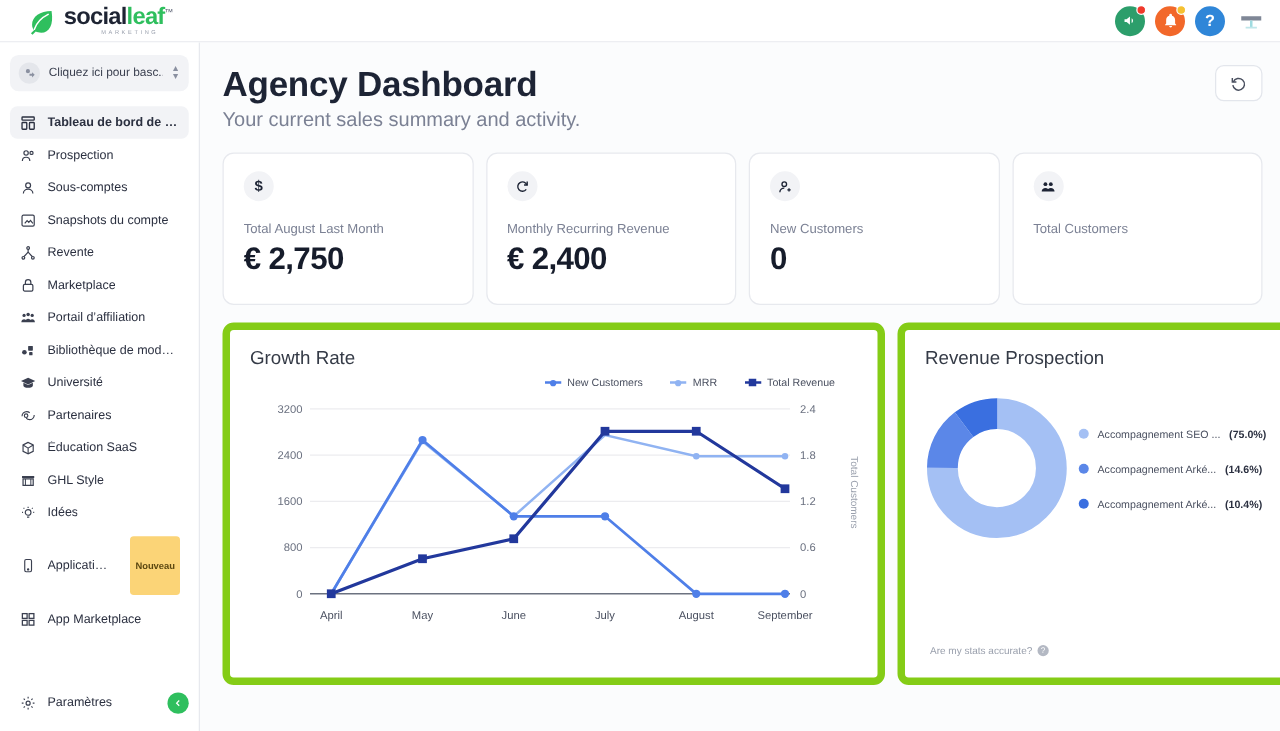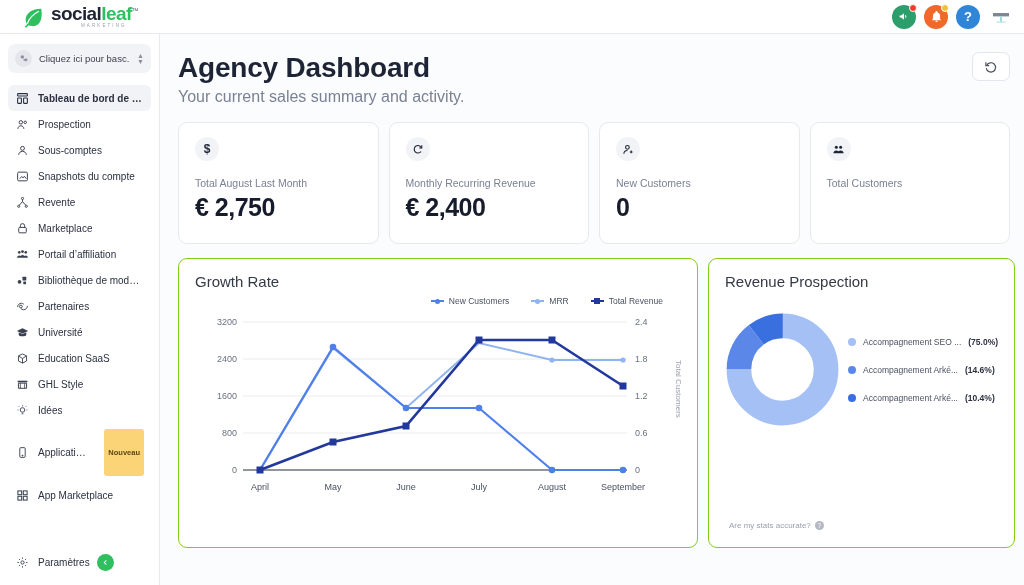--- a/index.html
+++ b/index.html
@@ -71,21 +71,21 @@
   }
   .navitem.active { background: #f2f3f6; font-weight: 600; }
   .navicon { width: 14px; height: 14px; flex: 0 0 14px; display: flex; align-items: center; justify-content: center; color: #3b4050; }
   .navlabel { overflow: hidden; text-overflow: ellipsis; }
   .badge-new {
     background: #fbd477; color: #5b4710; font-size: 7.5px; font-weight: bold;
     border-radius: 3px; padding: 19px 4px; margin-left: 4px;
   }
   .sidebar-foot {
     margin-top: auto; padding: 0 0 10px 0;
-    display: flex; align-items: center; 
+    display: flex; align-items: center; justify-content: space-between;
   }
   .collapse-btn {
     width: 17px; height: 17px; border-radius: 50%; background: #2fbf5e;
     display: flex; align-items: center; justify-content: center;
     color: #fff; font-size: 8px;
   }
 
   
   .main { flex: 1; background: #fbfcfd; padding: 18px 14px 0 18px; overflow: hidden; }
   .page-head { display: flex; align-items: flex-start; justify-content: space-between; }
@@ -106,21 +106,21 @@
     width: 24px; height: 24px; border-radius: 50%; background: #f2f3f6;
     display: flex; align-items: center; justify-content: center;
     color: #1d2435; font-size: 12px; font-weight: bold;
   }
   .kpi-label { font-size: 10.5px; color: #7b8194; margin-top: 16px; }
   .kpi-value { font-size: 25px; font-weight: bold; color: #161c2b; margin-top: 4px; letter-spacing: -0.5px; }
 
   
   .chart-row { display: flex; gap: 10px; margin-top: 14px; }
   .chart-card {
-    background: #fff; border: 1px solid #84cc16; border-radius: 9px;
+    background: #fff; border: 6px solid #84cc16; border-radius: 9px;
     padding: 14px 16px; height: 290px; position: relative;
   }
   .card-growth { flex: 0 0 518px; }
   .card-dist { flex: 1; }
   .chart-title { font-size: 15px; color: #343a46; }
 
   .legend-row { display: flex; gap: 22px; justify-content: flex-end; margin-top: 6px; padding-right: 18px; }
   .legend-item { display: flex; align-items: center; gap: 5px; font-size: 8.5px; color: #4a5060; }
   .lg-mark { width: 13px; height: 7px; position: relative; display: flex; align-items: center; justify-content: center; }
   .lg-line { position: absolute; left: 0; right: 0; height: 2px; }
@@ -295,36 +295,36 @@
               <circle cx="6.5" cy="14.5" r="3.4"></circle>
                 <rect x="12" y="5" width="7" height="7" rx="1"></rect>
                 <rect x="13.5" y="14" width="5" height="5" rx="1"></rect>
             </svg>
           </span>
           <span class="navlabel">Bibliothèque de modèles</span>
         </div>
 
         <div class="navitem">
           <span class="navicon">
+            <svg width="13" height="13" viewBox="0 0 24 24" fill="#3b4050">
+              <path d="M12 4 1.5 9 12 14l10.5-5L12 4z"></path>
+                <path d="M5 11.5V16c0 1.7 3.1 3 7 3s7-1.3 7-3v-4.5l-7 3.3-7-3.3z"></path>
+            </svg>
+          </span>
+          <span class="navlabel">Université</span>
+        </div>
+
+        <div class="navitem">
+          <span class="navicon">
             <svg width="13" height="13" viewBox="0 0 24 24" fill="none" stroke="#3b4050" stroke-width="1.7">
               <path d="M3 13c0-4 3-7 7-7 2 0 3.3.8 4.3 1.8M21 11c0 4-3 7-7 7-2.2 0-3.8-1-4.8-2.2"></path>
                 <circle cx="9" cy="12" r="2.6"></circle>
             </svg>
           </span>
           <span class="navlabel">Partenaires</span>
-        </div>
-
-        <div class="navitem">
-          <span class="navicon">
-            <svg width="13" height="13" viewBox="0 0 24 24" fill="#3b4050">
-              <path d="M12 4 1.5 9 12 14l10.5-5L12 4z"></path>
-                <path d="M5 11.5V16c0 1.7 3.1 3 7 3s7-1.3 7-3v-4.5l-7 3.3-7-3.3z"></path>
-            </svg>
-          </span>
-          <span class="navlabel">Université</span>
         </div>
 
         <div class="navitem">
           <span class="navicon">
             <svg width="13" height="13" viewBox="0 0 24 24" fill="none" stroke="#3b4050" stroke-width="1.7">
               <path d="M12 3.5 4.5 7.3v9.4L12 20.5l7.5-3.8V7.3L12 3.5z"></path>
                 <path d="M12 12l7.5-4.7M12 12v8.5M12 12 4.5 7.3"></path>
             </svg>
           </span>
           <span class="navlabel">Éducation SaaS</span>

